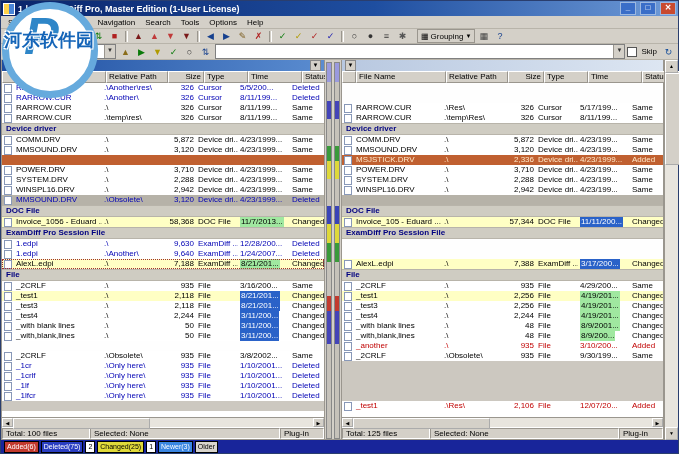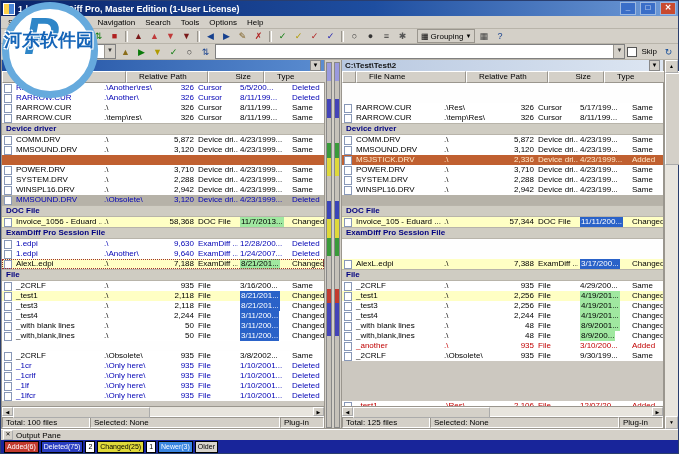--- a/index.html
+++ b/index.html
@@ -34,21 +34,21 @@
   .main{flex:1;display:flex;min-height:0}
   .pane{display:flex;flex-direction:column;min-width:0;background:#fff;border:1px solid #9a968e;border-top:0}
   .pane.pl{width:322px;flex:none}
   .pane.pr{flex:1}
   .phead{flex:none;height:11px;display:flex;align-items:center;font-size:8px;font-weight:bold;padding:0 3px;
          color:#fff;background:linear-gradient(90deg,#1e4ea0,#5a8cd0)}
   .pr .phead{background:linear-gradient(90deg,#b8c8e0,#dde6f2);color:#111}
   .phead .hd{flex:1;overflow:hidden;white-space:nowrap}
   .phdrop{width:9px;height:9px;flex:none;background:#d4d0c8;border:1px solid #888;color:#000;font-size:6px;line-height:8px;text-align:center}
   .chead{flex:none;height:12px;display:flex;font-size:8px;background:#d4d0c8}
-  .chead .hc{flex:none;overflow:hidden;white-space:nowrap;padding:0 12px;background:#d4d0c8;
+  .chead .hc{flex:none;overflow:hidden;white-space:nowrap;padding:0 2px;background:#d4d0c8;
              border-top:1px solid #fff;border-left:1px solid #fff;border-right:1px solid #9a968e;border-bottom:1px solid #9a968e}
   .rows{flex:1;overflow:hidden;background:#fff;position:relative}
   .row{display:flex;height:10px;line-height:10px;font-size:8px;overflow:hidden}
   .row .c{flex:none;overflow:hidden;white-space:nowrap;padding:0 2px}
   .ci{width:10px;padding:0 0 0 2px!important}
   .cn{width:84px}.cp{width:56px}.cs{width:30px;text-align:right}.ct{width:38px}.cm{width:48px}.cst{width:32px}.ca{width:14px}
   .ficon{display:inline-block;width:6px;height:7px;background:#fff;border:1px solid #8898b8;margin-top:1px}
   .group{background:#cfccc2;color:#000080;font-weight:bold;padding-left:4px;
          border-top:1px solid #b8b4aa;border-bottom:1px solid #b8b4aa}
   .deleted{color:#0000b4}
@@ -475,21 +475,20 @@
           <span class="mseg" style="height: 5%; background: rgb(58, 154, 58);"></span>
           <span class="mseg" style="height: 9%; background: rgb(198, 194, 186);"></span>
           <span class="mseg" style="height: 4%; background: rgb(194, 58, 46);"></span>
           <span class="mseg" style="height: 9%; background: rgb(68, 68, 184);"></span>
           <span class="mseg" style="height: 25%; background: rgb(198, 194, 186);"></span>
         </span>
     </div>
 
     <div class="pane pr">
       <div class="phead">
-        <span class="hd">C:\Test\Test\2</span>
         <span class="phdrop">▼</span>
       </div>
       <div class="chead" id="cheadR">
           <span class="hc ci"></span>
           <span class="hc cn">File Name</span>
           <span class="hc cp">Relative Path</span>
           <span class="hc cs">Size</span>
           <span class="hc ct">Type</span>
           <span class="hc cm">Time</span>
           <span class="hc cst">Status</span>
@@ -697,24 +696,20 @@
     <div class="vs">
       <span class="vbtn">▲</span>
       <span class="vtrack">
           <span class="vthumb"></span>
         </span>
       <span class="vbtn">▼</span>
     </div>
 
   </div>
 
-  <div class="obar">
-    <span class="oclose">✕</span>
-    <span>Output Pane</span>
-  </div>
 
   <div class="sbar">
     <span id="badges" style="display:flex;gap:2px">
         <span class="badge" style="background: rgb(194, 58, 46); color: rgb(255, 255, 255);">Added(6)</span>
         <span class="badge" style="background: rgb(42, 62, 194); color: rgb(255, 255, 255);">Deleted(75)</span>
         <span class="badge" style="background: rgb(255, 255, 255); color: rgb(0, 0, 0);">2</span>
         <span class="badge" style="background: rgb(224, 218, 58); color: rgb(0, 0, 0);">Changed(25)</span>
         <span class="badge" style="background: rgb(255, 255, 255); color: rgb(0, 0, 0);">1</span>
         <span class="badge" style="background: rgb(58, 134, 226); color: rgb(255, 255, 255);">Newer(3)</span>
         <span class="badge" style="background: rgb(216, 212, 204); color: rgb(0, 0, 0);">Older</span>

